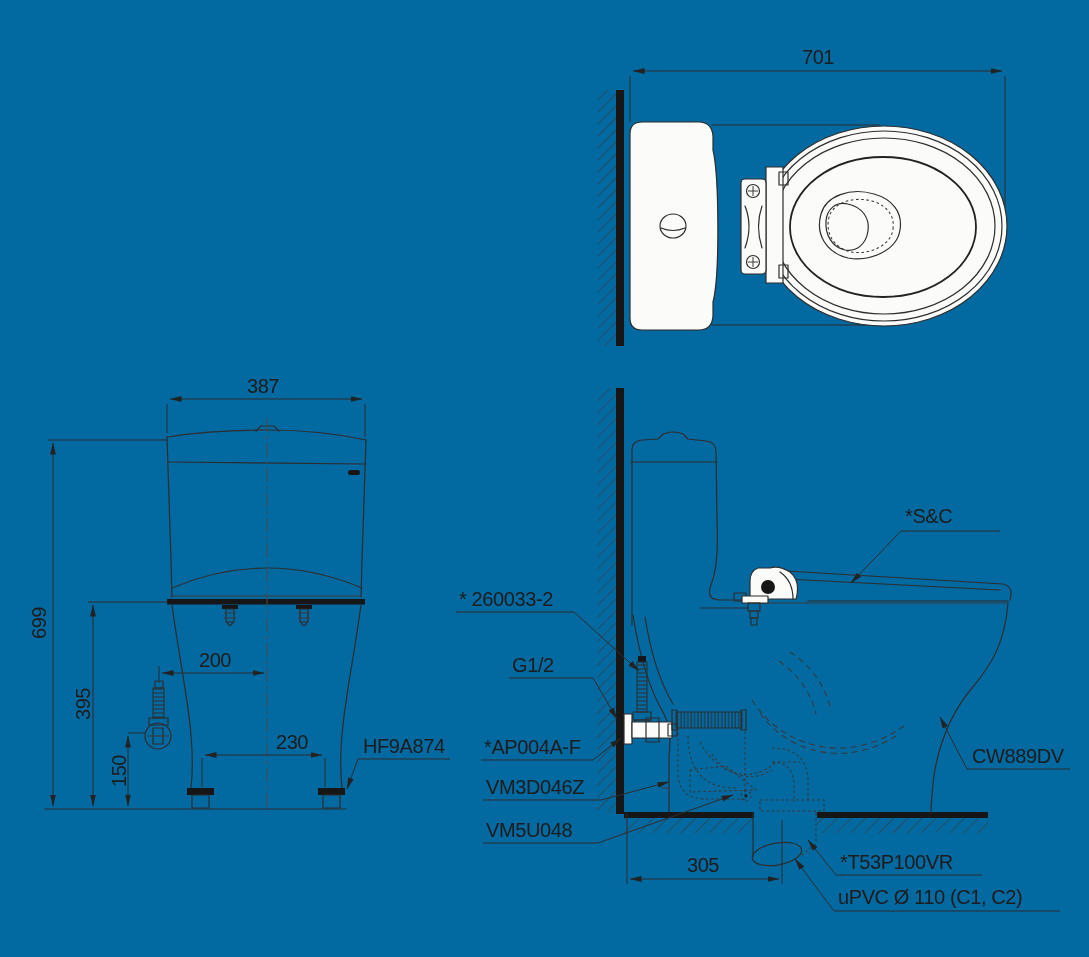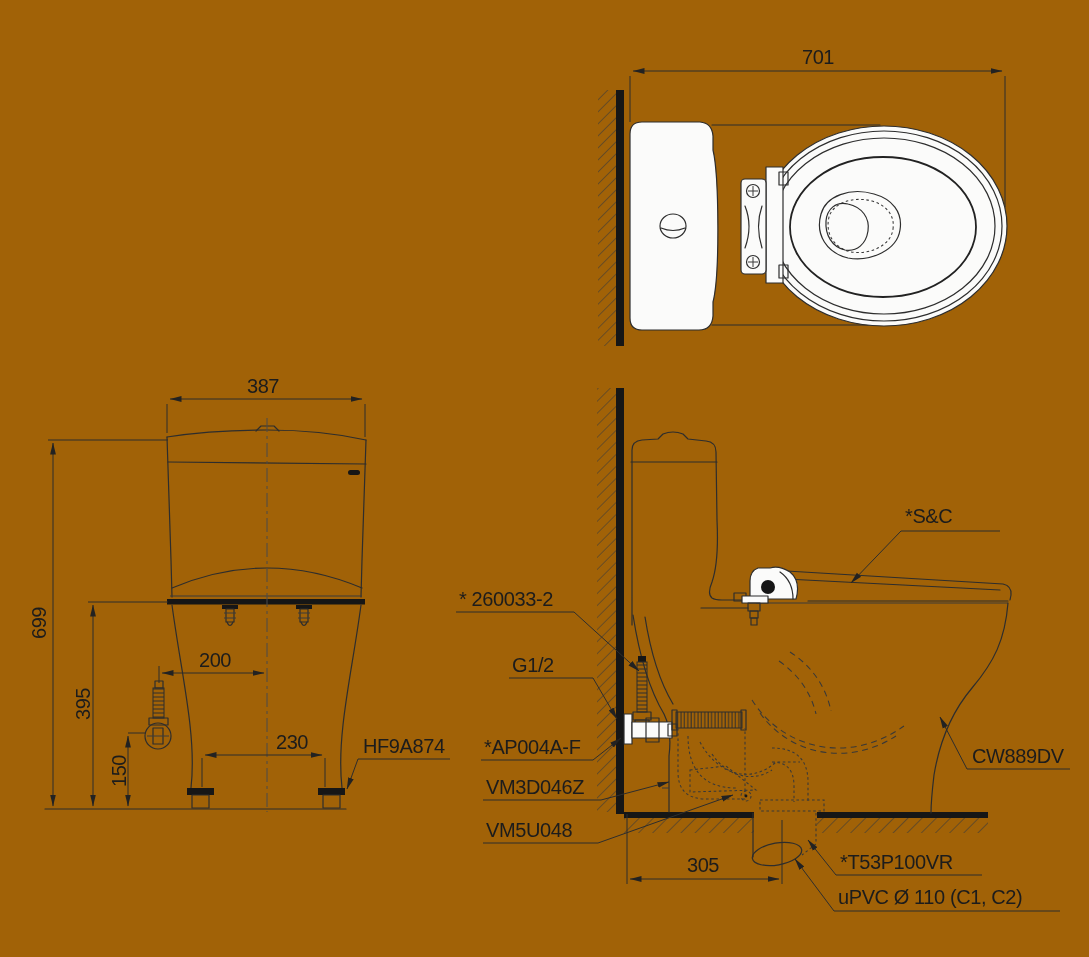--- a/index.html
+++ b/index.html
@@ -1,16 +1,16 @@
 <!DOCTYPE html>
 <html><head>
 <meta charset="utf-8">
 <style>
   html,body{margin:0;padding:0;background:#ffffff;}
-  .canvas{position:relative;width:1089px;height:957px;background:#a16207;overflow:hidden;
+  .canvas{position:relative;width:1089px;height:957px;background:#0369a1;overflow:hidden;
           font-family:"Liberation Sans", sans-serif;text-align:right;}
   svg{display:block}
   .ln{fill:none;stroke:#2d2d2d;stroke-width:1.2;stroke-linecap:round;stroke-linejoin:round}
   .ln2{fill:none;stroke:#222;stroke-width:1.8;stroke-linejoin:round}
   .thin{fill:none;stroke:#3a3a3a;stroke-width:1}
   .wfill{fill:#fbfbfa;stroke:#2d2d2d;stroke-width:1.2;stroke-linejoin:round}
   .dash{fill:none;stroke:#383838;stroke-width:1.05;stroke-dasharray:2.6 2.6}
   .hdash{fill:none;stroke:#383838;stroke-width:1.05;stroke-dasharray:6 4.5}
   .cl{fill:none;stroke:#4a4a4a;stroke-width:1;stroke-dasharray:14 4 3 4}
   .dim{fill:none;stroke:#2d2d2d;stroke-width:1}

